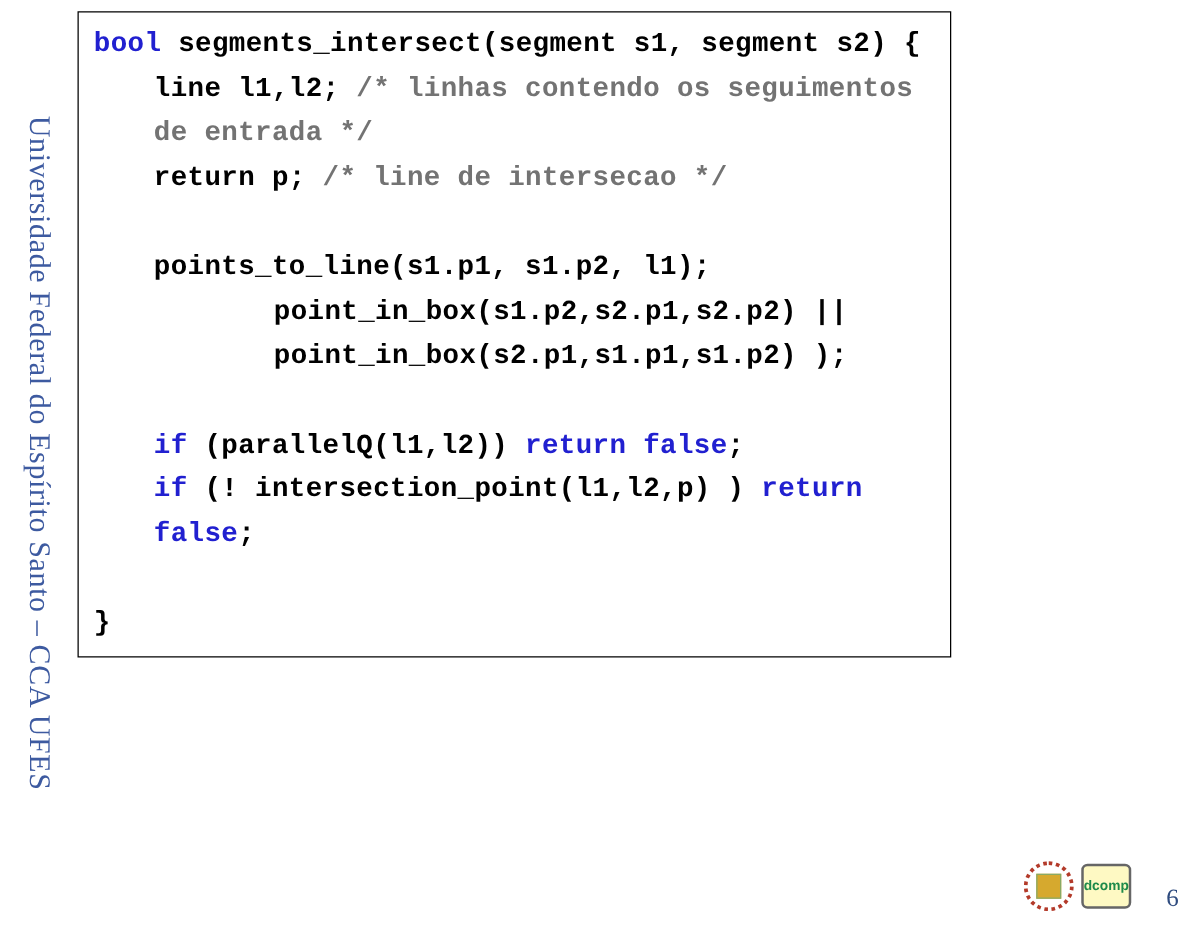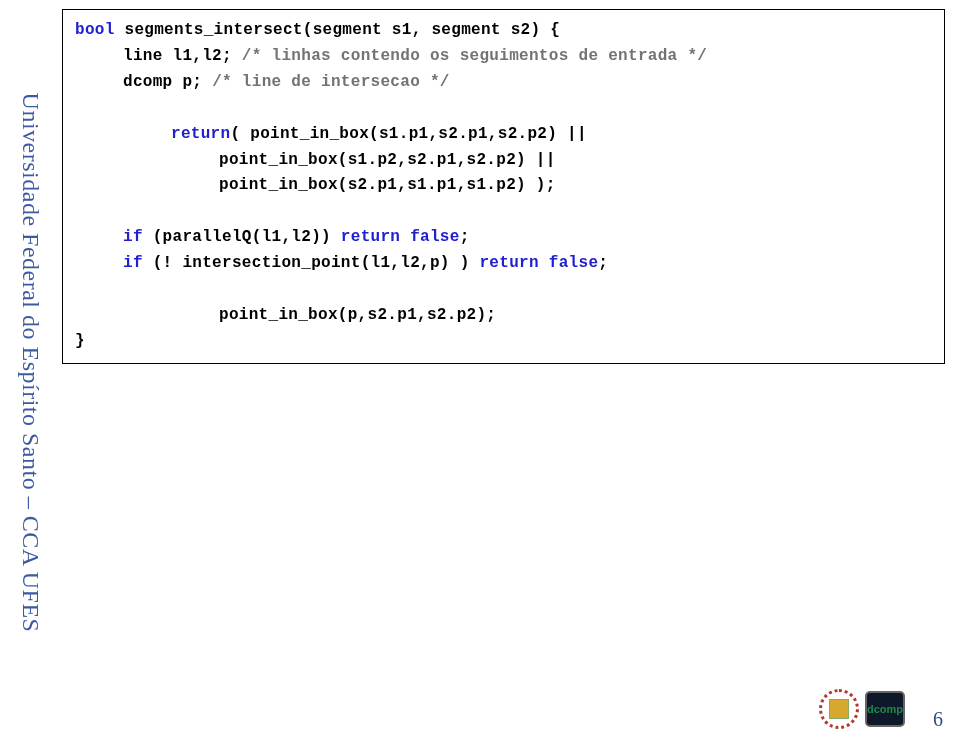--- a/index.html
+++ b/index.html
@@ -1,54 +1,53 @@
 <!DOCTYPE html>
 <html><head>
 <meta charset="utf-8">
 <style>
 * { margin:0; padding:0; box-sizing:border-box; }
 html,body{ width:959px; height:743px; font-family:"Courier New",monospace; background:#fff; overflow:hidden;}
 .page{position:relative;width:959px;height:743px;}
 .vband{position:absolute;left:12px;top:10px;width:38px;height:705px;display:flex;align-items:center;justify-content:center;}
 .vtxt{transform:rotate(90deg);white-space:nowrap;font-family:"Times New Roman",serif;font-size:24px;color:#3d5aa0;letter-spacing:.5px;}
-.codebox{position:absolute;left:62px;top:9px;width:883px;border:1px solid #000;padding:8px 6px 8px 12px;font-size:16px;line-height:1.62;font-weight:bold;color:#000;letter-spacing:.3px;}
+.codebox{position:absolute;left:62px;top:9px;width:699px;border:1px solid #000;padding:8px 6px 8px 12px;font-size:22px;line-height:1.62;font-weight:bold;color:#000;letter-spacing:.3px;}
 .codebox .blue{color:#2120d0;}
 .codebox .cmt{color:#737373;}
 .codebox .i1{padding-left:48px;display:block;}
 .codebox .i2{padding-left:96px;display:block;}
 .codebox .i3{padding-left:144px;display:block;}
 .codebox .blank{height:1.62em;}
 .pnum{position:absolute;right:16px;bottom:12px;font-family:"Times New Roman",serif;font-size:20px;color:#2f4c7f;}
 .logos{position:absolute;right:54px;bottom:14px;display:flex;align-items:center;gap:6px;}
 .logo1{width:40px;height:40px;border-radius:50%;border:3px dotted #b33a2a;display:flex;align-items:center;justify-content:center;}
 .logo1in{width:20px;height:20px;background:#d6a92e;border:1px solid #8a6;}
-.logo2{width:40px;height:36px;background:#0f172a;border:2px solid #666;border-radius:5px;display:flex;align-items:center;justify-content:center;font-size:11px;color:#1e8a4a;font-weight:bold;font-family:sans-serif;}
+.logo2{width:40px;height:36px;background:#fef9c3;border:2px solid #666;border-radius:5px;display:flex;align-items:center;justify-content:center;font-size:11px;color:#1e8a4a;font-weight:bold;font-family:sans-serif;}
 </style>
 </head>
 <body>
 
 <div class="page">
 
   <div class="vband">
     <div class="vtxt">Universidade Federal do Espírito Santo – CCA UFES</div>
   </div>
 
   <div class="codebox">
     <div><span class="blue">bool</span><span> segments_intersect(segment s1, segment s2) {</span></div>
     <span class="i1"><span>line l1,l2;    </span><span class="cmt">/* linhas contendo os seguimentos de entrada */</span></span>
-    <span class="i1"><span>dcomp p;       </span><span class="cmt">/* line de intersecao */</span></span>
+    <span class="i1"><span>return p;       </span><span class="cmt">/* line de intersecao */</span></span>
     <div class="blank"></div>
-    <span class="i2"><span class="blue">return</span><span>( point_in_box(s1.p1,s2.p1,s2.p2) ||</span></span>
+    <span class="i1">points_to_line(s1.p1, s1.p2, l1);</span>
     <span class="i3">point_in_box(s1.p2,s2.p1,s2.p2) ||</span>
     <span class="i3">point_in_box(s2.p1,s1.p1,s1.p2) );</span>
     <div class="blank"></div>
     <span class="i1"><span class="blue">if</span><span> (parallelQ(l1,l2)) </span><span class="blue">return false</span><span>;</span></span>
     <span class="i1"><span class="blue">if</span><span> (! intersection_point(l1,l2,p) ) </span><span class="blue">return false</span><span>;</span></span>
     <div class="blank"></div>
-    <span class="i3">point_in_box(p,s2.p1,s2.p2);</span>
     <div>}</div>
   </div>
 
   <div class="logos">
     <div class="logo1">
         <div class="logo1in"></div>
       </div>
     <div class="logo2">
         <span>dcomp</span>
       </div>

